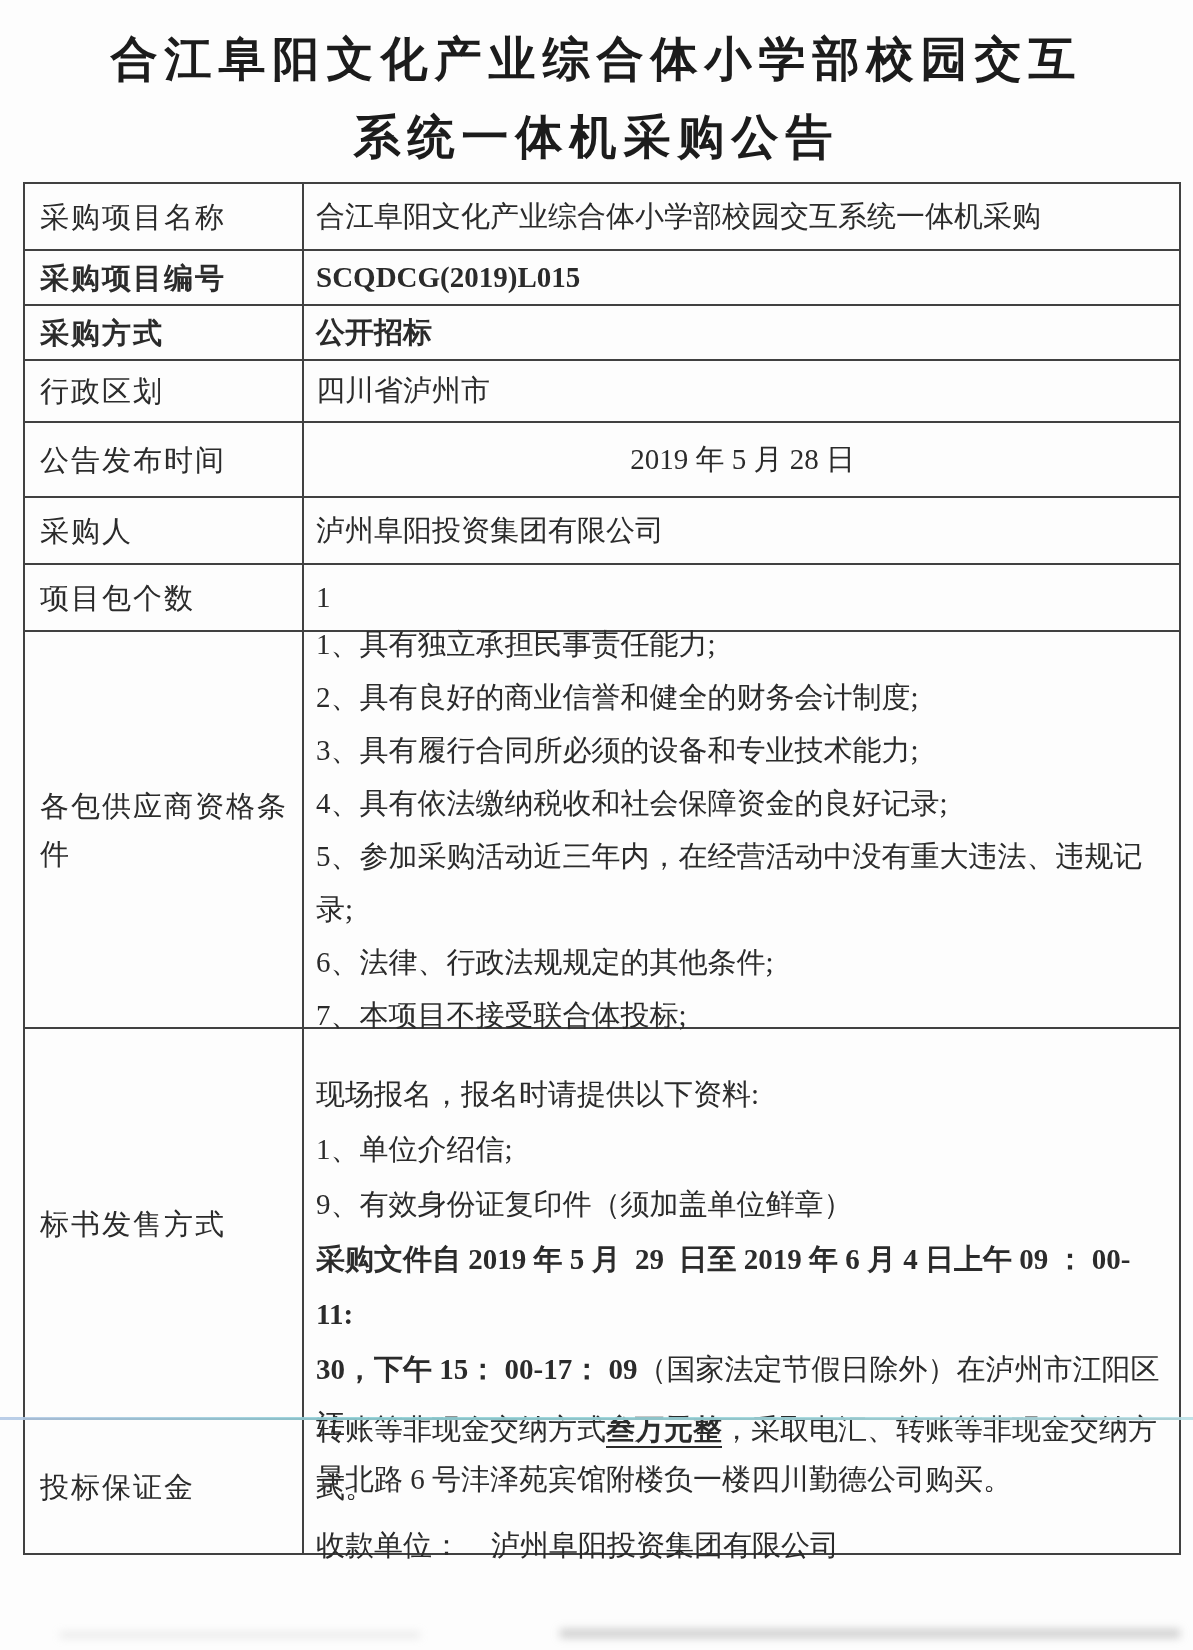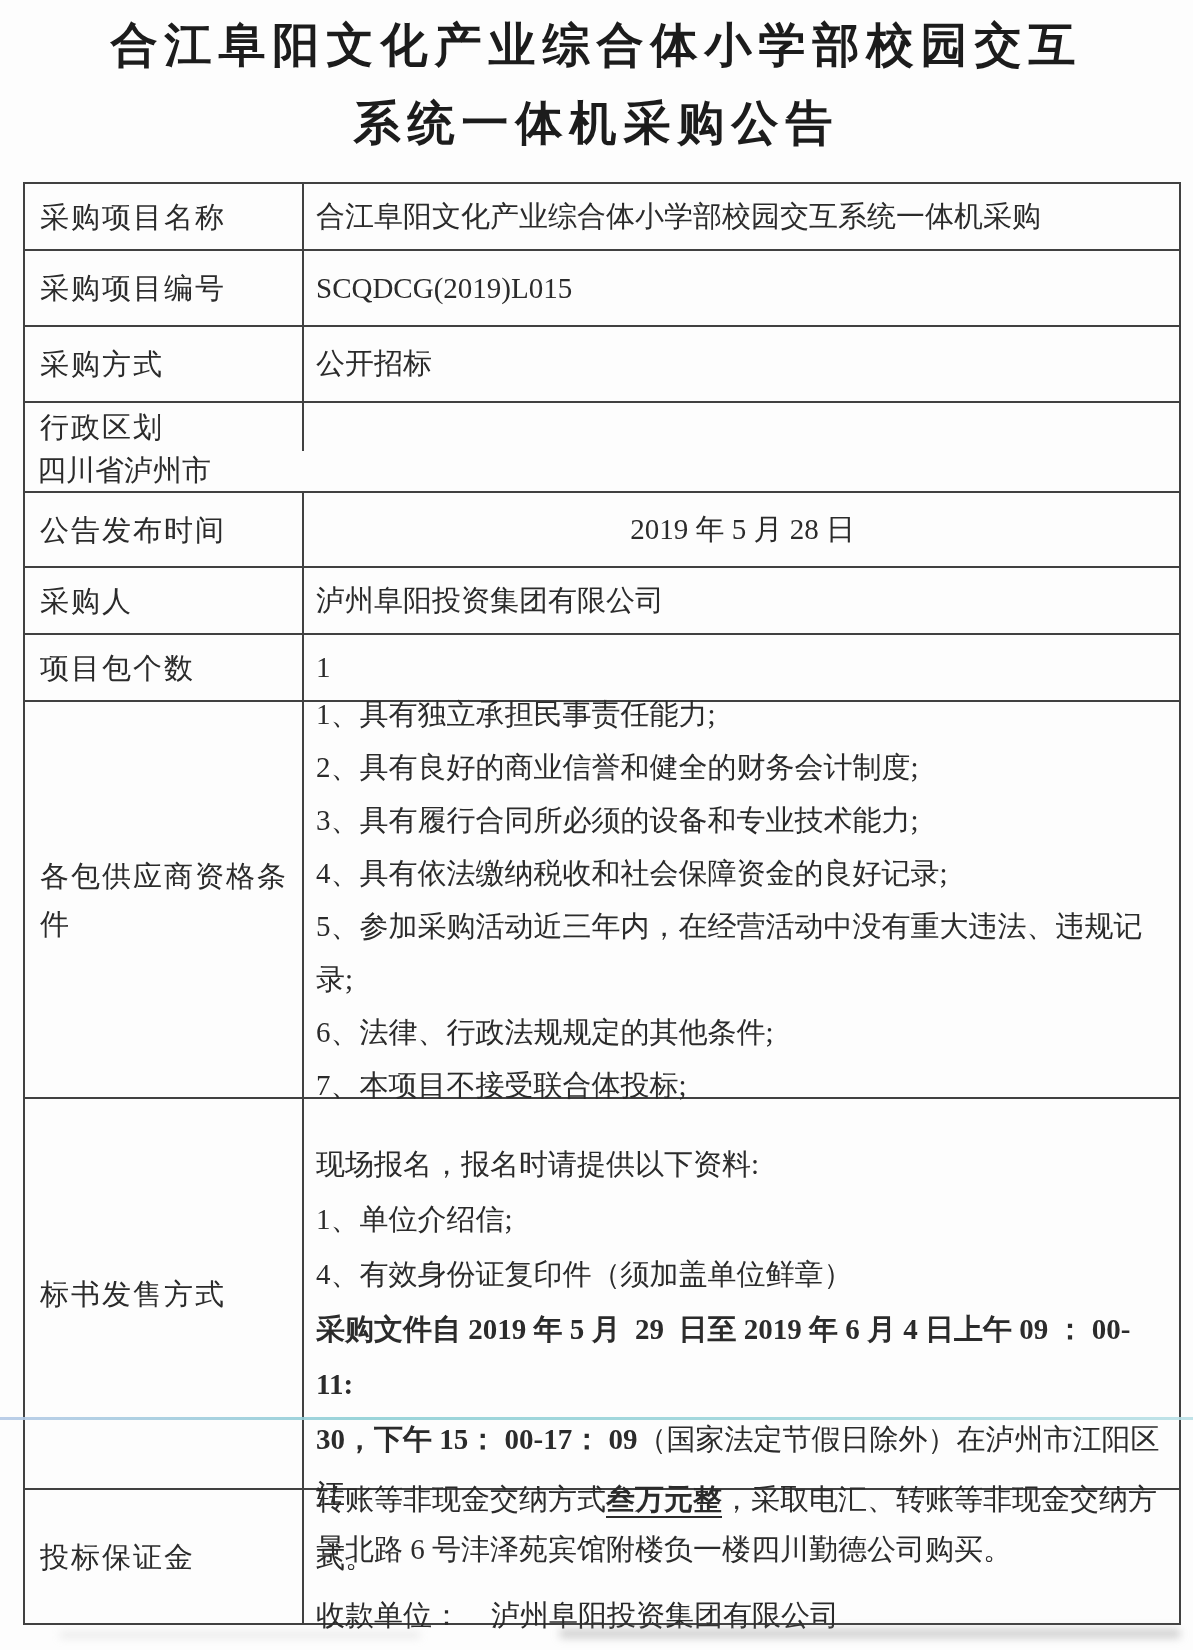--- a/index.html
+++ b/index.html
@@ -12,21 +12,21 @@
     height: 1650px;
     background: #fdfdfd;
     overflow: hidden;
     font-family: "Liberation Serif", "DejaVu Serif", serif;
     color: #262626;
   }
 
   
   .doc-title {
     position: absolute;
-    top: 6px;
+    top: 20px;
     left: 0;
     width: 100%;
     text-align: center;
     font-weight: bold;
     font-size: 47px;
     line-height: 78px;
     letter-spacing: 7px;
     color: #1c1c1c;
   }
 
@@ -69,22 +69,22 @@
     padding-left: 12px;
     padding-right: 10px;
     font-size: 29px;
     color: #2b2b2b;
     white-space: pre-wrap;
   }
   .td p { margin: 0; }
 
   .h73  { height: 67px; }
   .h75  { height: 75px; text-align: center; }
-  .h76  { height: 76px; }
-  .h77  { height: 90px; flex-direction: column; }
+  .h76  { height: 55px; font-weight: bold; }
+  .h77  { height: 62px; }
   .h397 { height: 397px; }
   .h391 { height: 391px; }
   .h133 { height: 133px; }
 
   .qual-cell p { line-height: 53px; }
 
   .sale-cell { justify-content: space-between; padding-top: 38px; }
   .sale-cell p { line-height: 55px; }
   .b { font-weight: bold; }
 
@@ -184,21 +184,21 @@
       <p>6、法律、行政法规规定的其他条件;</p>
       <p>7、本项目不接受联合体投标;</p>
     </div>
   </div>
 
   <div class="tr h391">
     <div class="th">标书发售方式</div>
     <div class="td sale-cell">
       <p>现场报名，报名时请提供以下资料:</p>
       <p>1、单位介绍信;</p>
-      <p>4、有效身份证复印件（须加盖单位鲜章）</p>
+      <p>9、有效身份证复印件（须加盖单位鲜章）</p>
       <p><span class="b">采购文件自 2019 年 5 月  29  日至 2019 年 6 月 4 日上午 09 ： 00- 11:</span></p>
       <p><span class="b">30，下午 15： 00-17： 09</span><span>（国家法定节假日除外）在泸州市江阳区江</span></p>
       <p>景北路 6 号沣泽苑宾馆附楼负一楼四川勤德公司购买。</p>
     </div>
   </div>
 
   <div class="tr h133">
     <div class="th">投标保证金</div>
     <div class="td bond-cell">
       <p><span>转账等非现金交纳方式</span><span class="amount">叁万元整</span><span>，采取电汇、转账等非现金交纳方式。</span></p>

